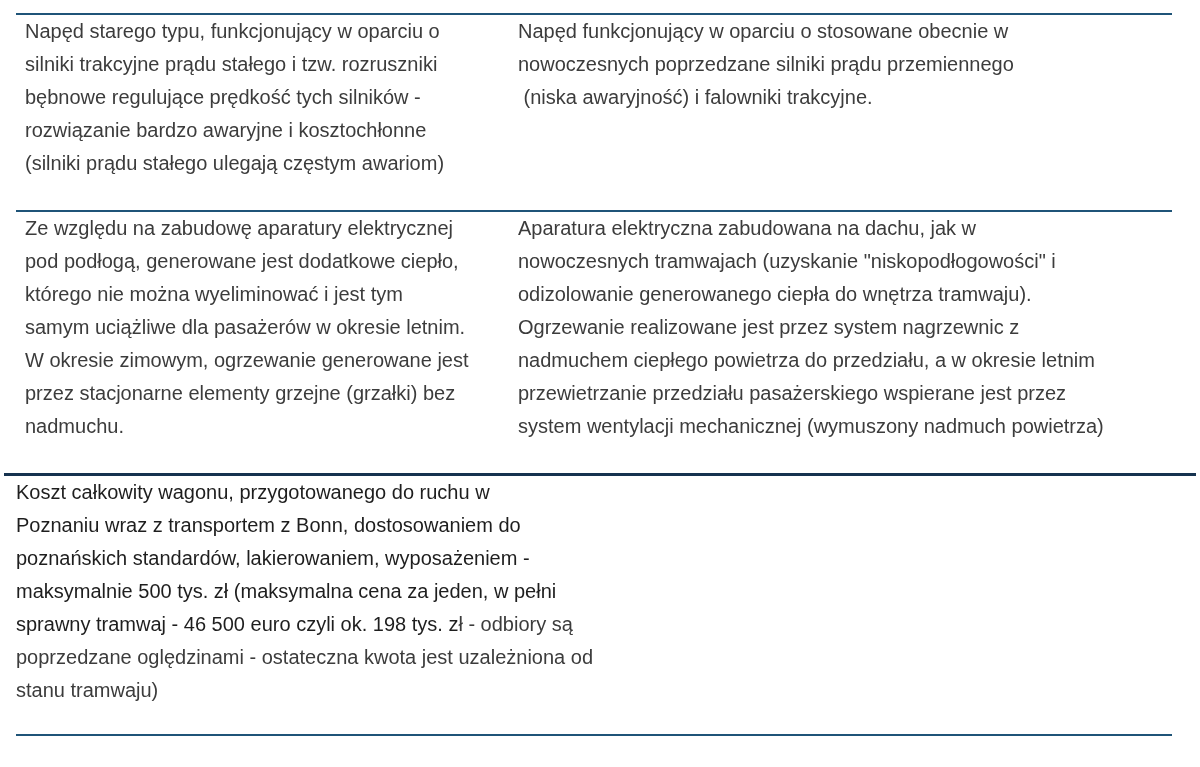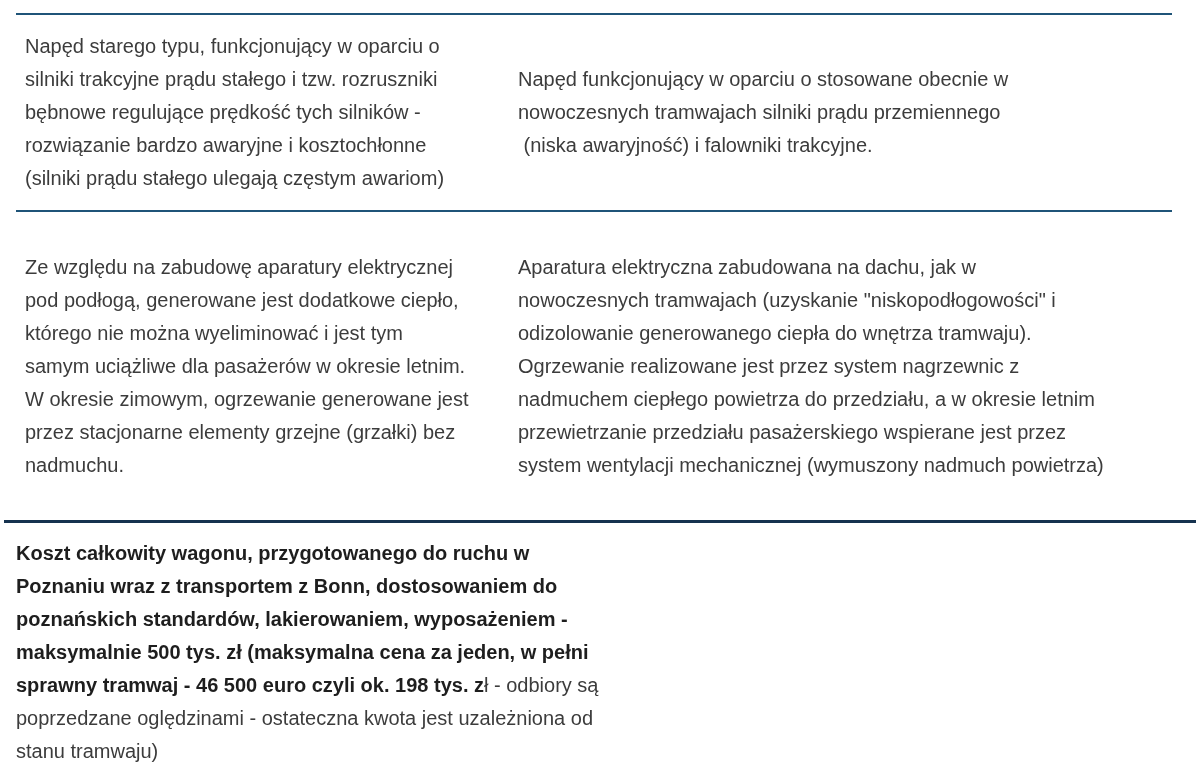--- a/index.html
+++ b/index.html
@@ -31,61 +31,60 @@
     border-top: 2px solid var(--line);
   }
   .row.heavy {
     border-top: 3px solid var(--heavy);
     margin-left: -12px;
     margin-right: -24px;
     padding-left: 12px;
     padding-right: 24px;
   }
   .row-1 { height: 197px; }
-  .row-2 { height: 310px; }
+  .row-2 { height: 263px; }
   .row-3 { height: 261px; }
   .cell {
     display: flex;
-    align-items: center;
   }
   .cell-left {
     width: 502px;
     flex: 0 0 502px;
     padding-left: 9px;
   }
   .cell-right {
     flex: 1 1 auto;
   }
   .text {
     font-size: 20px;
     line-height: 33px;
     white-space: pre;
     color: var(--text);
   }
   .bold {
-    font-weight: 700;
+    font-weight: 400;
     color: var(--bold-text);
   }
 </style>
 </head>
 <body>
 
 <div class="doc">
 
   <div class="row row-1">
     <div class="cell cell-left">
       <div class="text">Napęd starego typu, funkcjonujący w oparciu o
 silniki trakcyjne prądu stałego i tzw. rozruszniki
 bębnowe regulujące prędkość tych silników -
 rozwiązanie bardzo awaryjne i kosztochłonne
 (silniki prądu stałego ulegają częstym awariom)</div>
     </div>
     <div class="cell cell-right">
       <div class="text">Napęd funkcjonujący w oparciu o stosowane obecnie w
-nowoczesnych tramwajach silniki prądu przemiennego
+nowoczesnych poprzedzane silniki prądu przemiennego
  (niska awaryjność) i falowniki trakcyjne.</div>
     </div>
   </div>
 
   <div class="row row-2">
     <div class="cell cell-left">
       <div class="text">Ze względu na zabudowę aparatury elektrycznej
 pod podłogą, generowane jest dodatkowe ciepło,
 którego nie można wyeliminować i jest tym
 samym uciążliwe dla pasażerów w okresie letnim.

